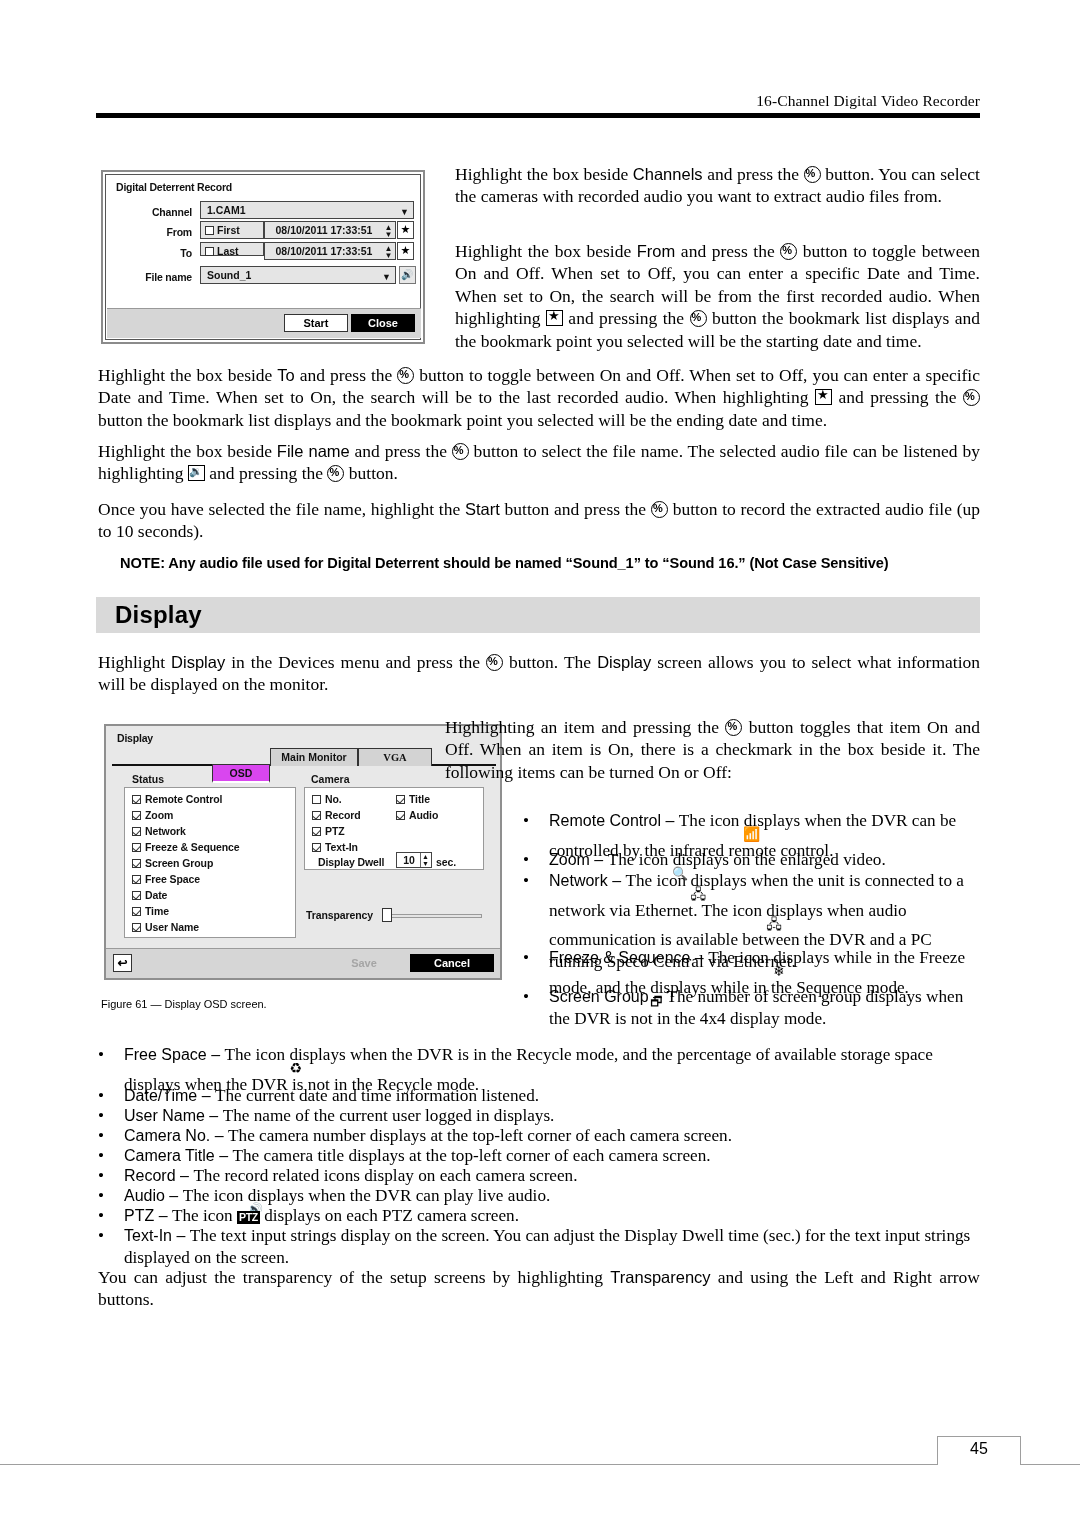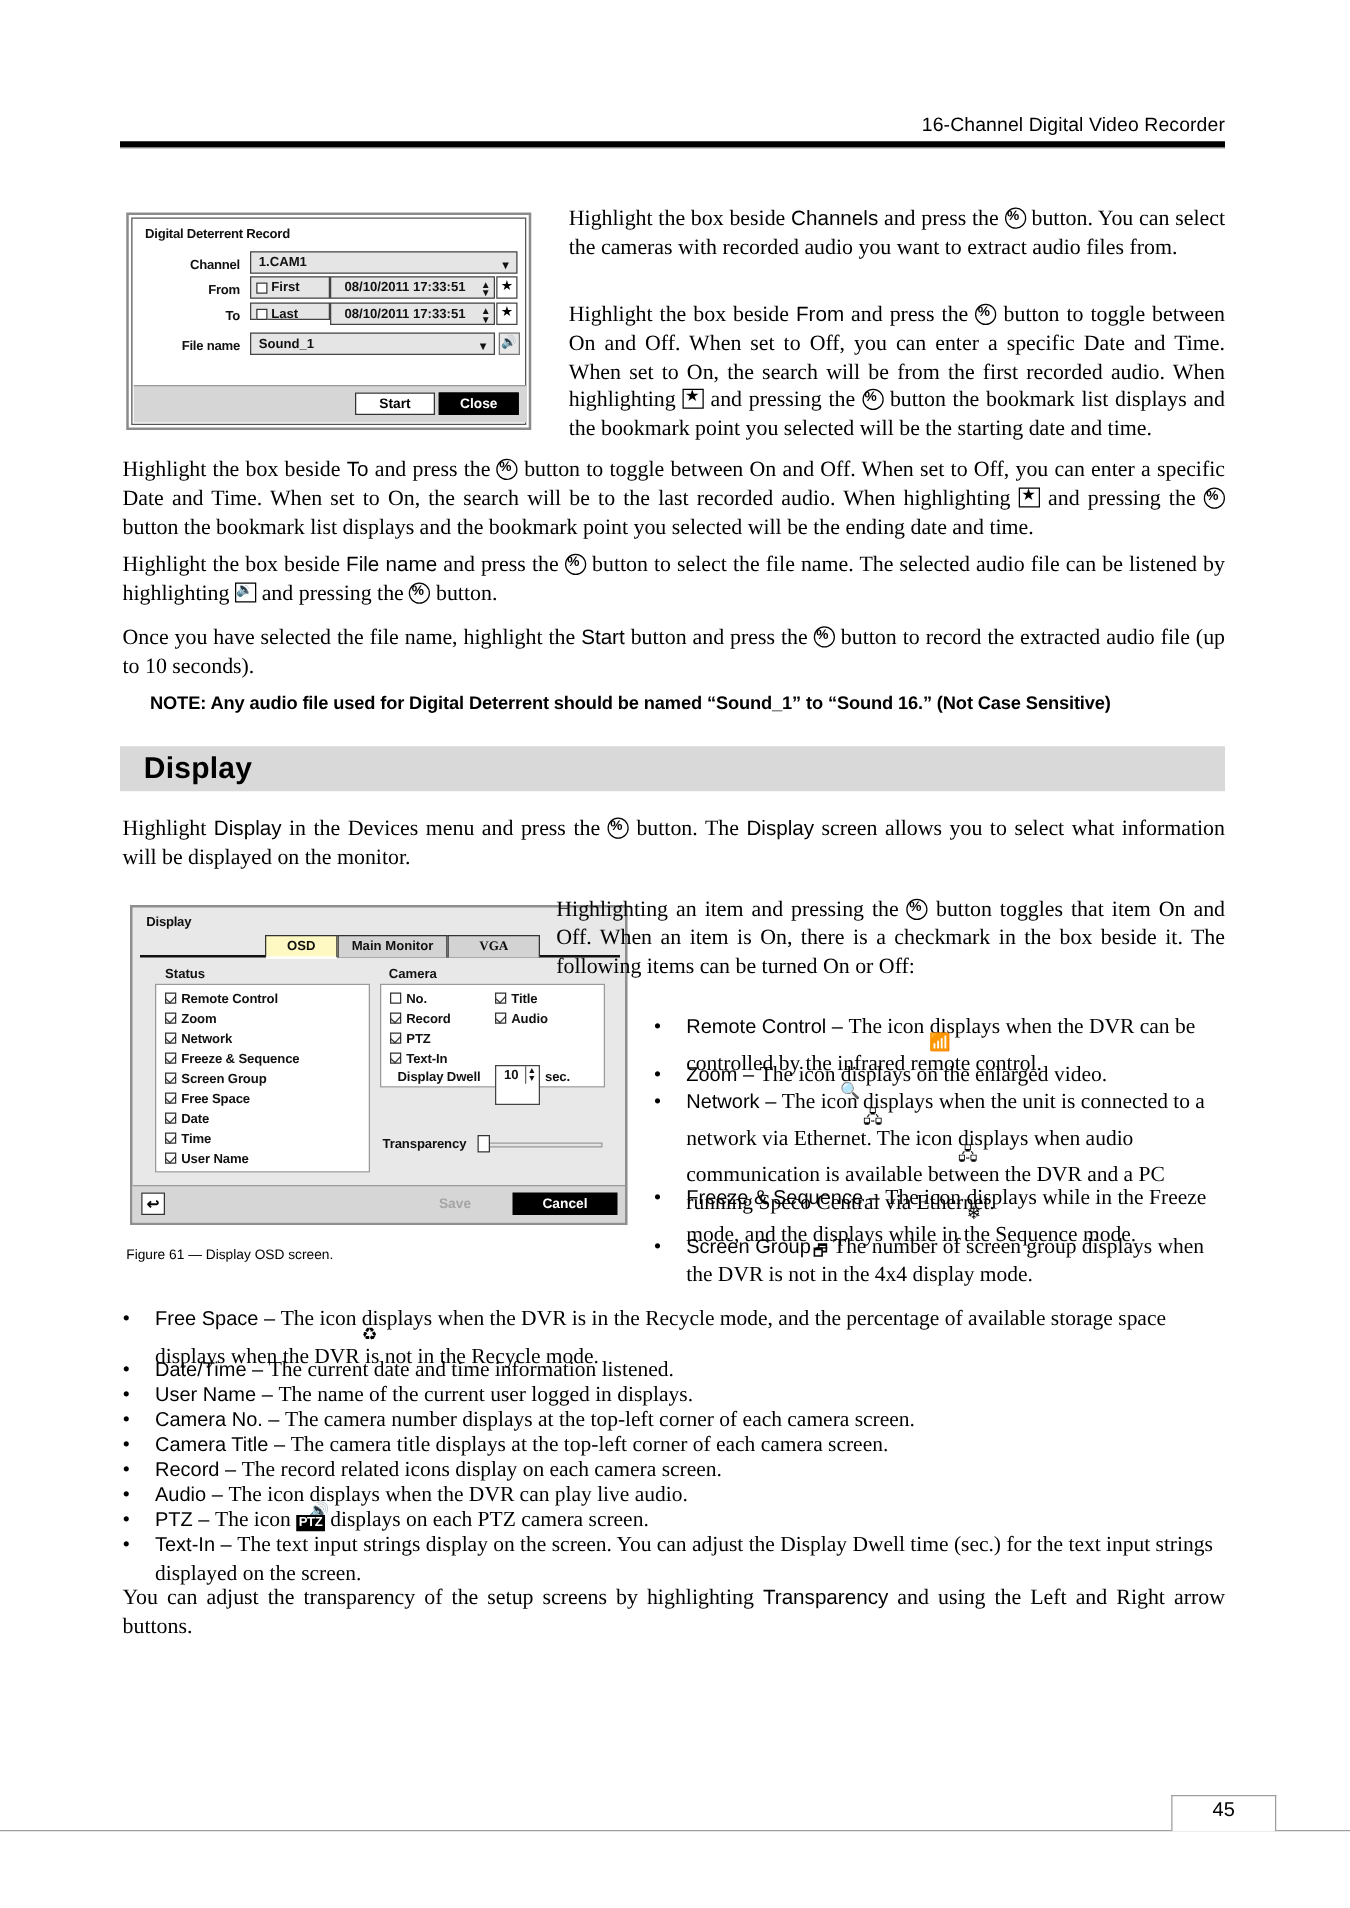--- a/index.html
+++ b/index.html
@@ -22,21 +22,21 @@
     height: 1526px;
   }
 
   
   .header-text {
     position: absolute;
     left: 95px;
     top: 92px;
     width: 885px;
     text-align: right;
-    font-family: Liberation Sans, sans-serif;
+    font-family: Liberation Serif, serif;
     font-size: 15.5px;
     letter-spacing: 0.1px;
     color: #000;
   }
   .header-rule {
     position: absolute;
     left: 96px;
     top: 113px;
     width: 884px;
     height: 5px;
@@ -330,24 +330,25 @@
     border-bottom: none;
     background: #d3d3d3;
     font-size: 10.5px;
     font-weight: bold;
     text-align: center;
     line-height: 17px;
     color: #111;
     box-sizing: border-box;
   }
   .tab.active {
-    background: #fef9c3;
+    background: #d946ef;
     border-bottom: 2px solid #fff;
     height: 19px;
     z-index: 3;
+    margin-top: 16px;
   }
   .panel-label {
     position: absolute;
     font-size: 10.5px;
     font-weight: bold;
     color: #111;
   }
   .groupbox {
     position: absolute;
     border: 1px solid #999;
@@ -643,21 +644,21 @@
 
     <div class="chkrow" style="left:206px; top:67px;"><span class="chk"></span><span>No.</span></div>
     <div class="chkrow" style="left:206px; top:83px;"><span class="chk on"></span><span>Record</span></div>
     <div class="chkrow" style="left:206px; top:99px;"><span class="chk on"></span><span>PTZ</span></div>
     <div class="chkrow" style="left:206px; top:115px;"><span class="chk on"></span><span>Text-In</span></div>
 
     <div class="chkrow" style="left:290px; top:67px;"><span class="chk on"></span><span>Title</span></div>
     <div class="chkrow" style="left:290px; top:83px;"><span class="chk on"></span><span>Audio</span></div>
 
     <div class="chkrow" style="left:212px; top:130px;">Display Dwell</div>
-    <div class="dwell-box" style="left:290px; top:126px; width:36px; height:32px; line-height:15px; padding-right:10px;">
+    <div class="dwell-box" style="left:290px; top:126px; width:36px; height:16px; line-height:15px; padding-right:10px;">
       <span>10</span>
       <span class="dwell-spin">▲<br>▼</span>
     </div>
     <div class="chkrow" style="left:330px; top:130px;">sec.</div>
 
     <div class="chkrow" style="left:200px; top:183px;">Transparency</div>
     <div class="slider-track" style="left:278px; top:188px; width:98px;"></div>
     <div class="slider-thumb" style="left:276px; top:182px;"></div>
     <div class="wide-btn" style="left:198px; top:202px; width:180px; height:17px; line-height:16px;margin-top:24px;">OSD Margin...</div>
 

